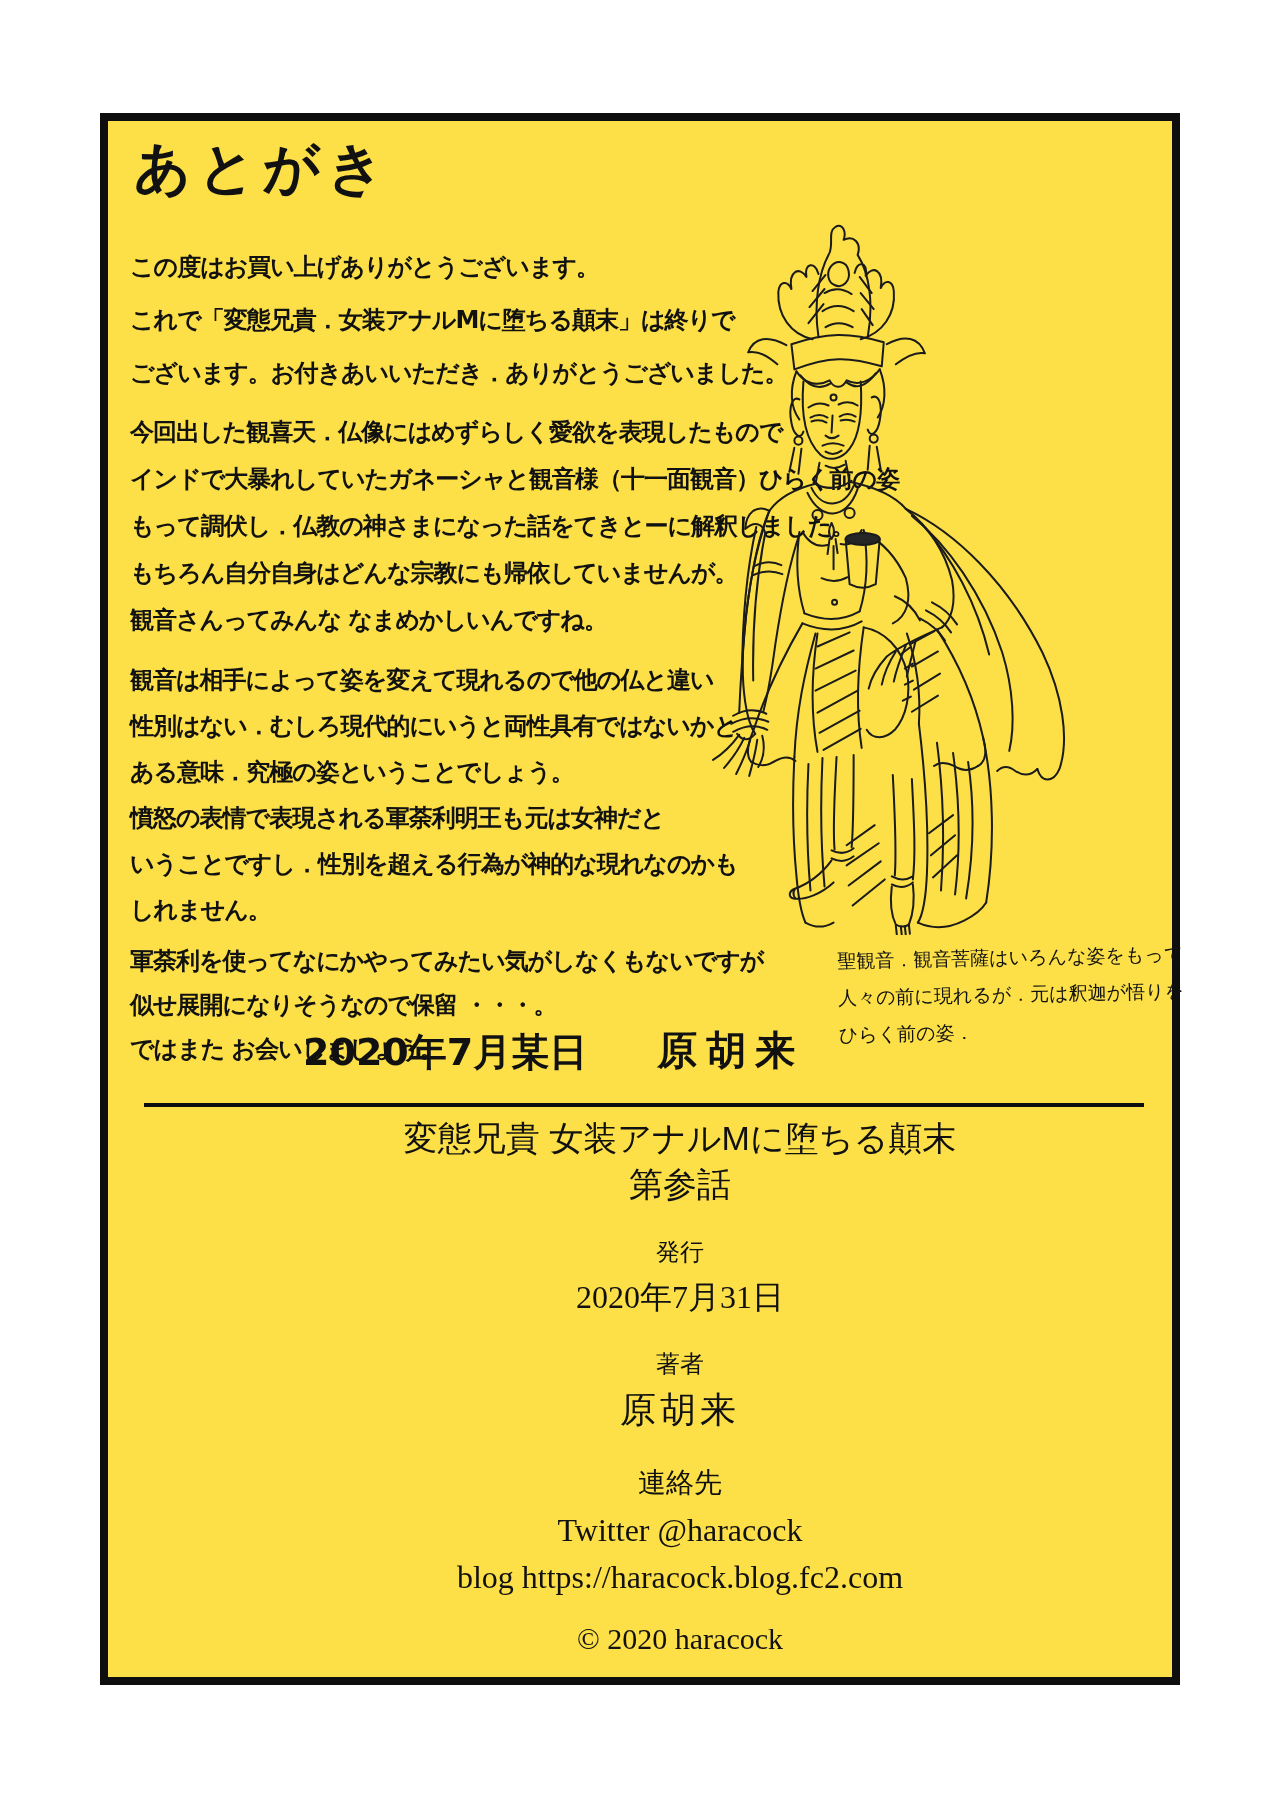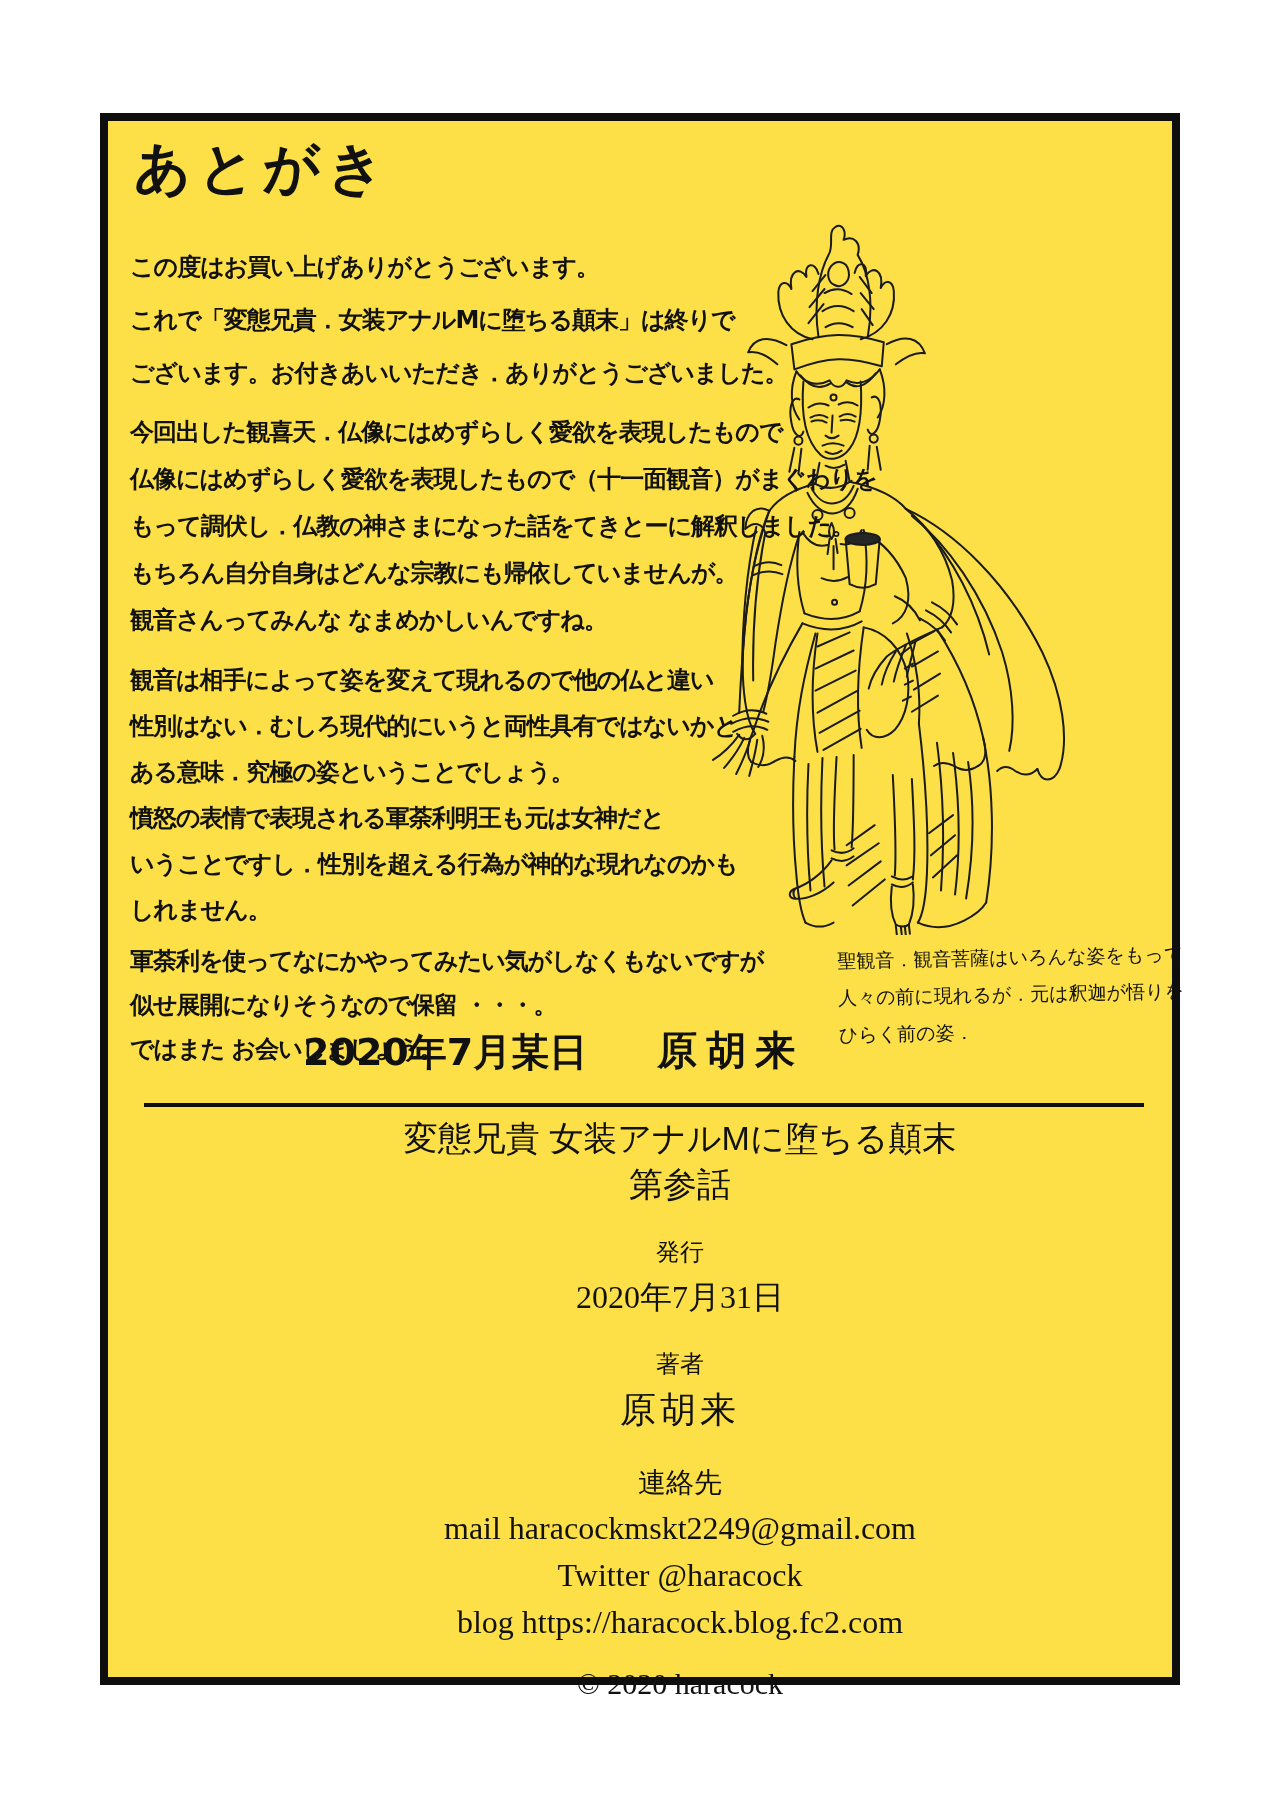--- a/index.html
+++ b/index.html
@@ -57,21 +57,21 @@
   <div class="hw hw-title">あとがき</div>
 
   <div class="hw hw-block b1">
       <div class="line">この度はお買い上げありがとうございます。</div>
       <div class="line">これで「変態兄貴．女装アナルMに堕ちる顛末」は終りで</div>
       <div class="line">ございます。お付きあいいただき．ありがとうございました。</div>
     </div>
 
   <div class="hw hw-block b2">
       <div class="line">今回出した観喜天．仏像にはめずらしく愛欲を表現したもので</div>
-      <div class="line">仏像にはめずらしく愛欲を表現したもので（十一面観音）がまぐわりを</div>
+      <div class="line">インドで大暴れしていたガネーシャと観音様（十一面観音）ひらく前の姿</div>
       <div class="line">もって調伏し．仏教の神さまになった話をてきとーに解釈しました。</div>
       <div class="line">もちろん自分自身はどんな宗教にも帰依していませんが。</div>
       <div class="line">観音さんってみんな なまめかしいんですね。</div>
     </div>
 
   <div class="hw hw-block b3">
       <div class="line">観音は相手によって姿を変えて現れるので他の仏と違い</div>
       <div class="line">性別はない．むしろ現代的にいうと両性具有ではないかと</div>
       <div class="line">ある意味．究極の姿ということでしょう。</div>
       <div class="line">憤怒の表情で表現される軍荼利明王も元は女神だと</div>
@@ -213,19 +213,18 @@
   <div class="divider"></div>
 
   <div class="colophon">
     <div class="col-title">変態兄貴 女装アナルMに堕ちる顛末</div>
     <div class="col-chapter">第参話</div>
     <div class="col-label">発行</div>
     <div class="col-date serif">2020年7月31日</div>
     <div class="col-label">著者</div>
     <div class="col-name">原胡来</div>
     <div class="col-label2">連絡先</div>
-    <div class="col-mail serif">mail haracockmskt2249@gmail.com</div>
     <div class="col-line serif">Twitter @haracock</div>
     <div class="col-line serif">blog https://haracock.blog.fc2.com</div>
     <div class="col-copy serif">© 2020 haracock</div>
   </div>
 
 </div>
 
 </body></html>

